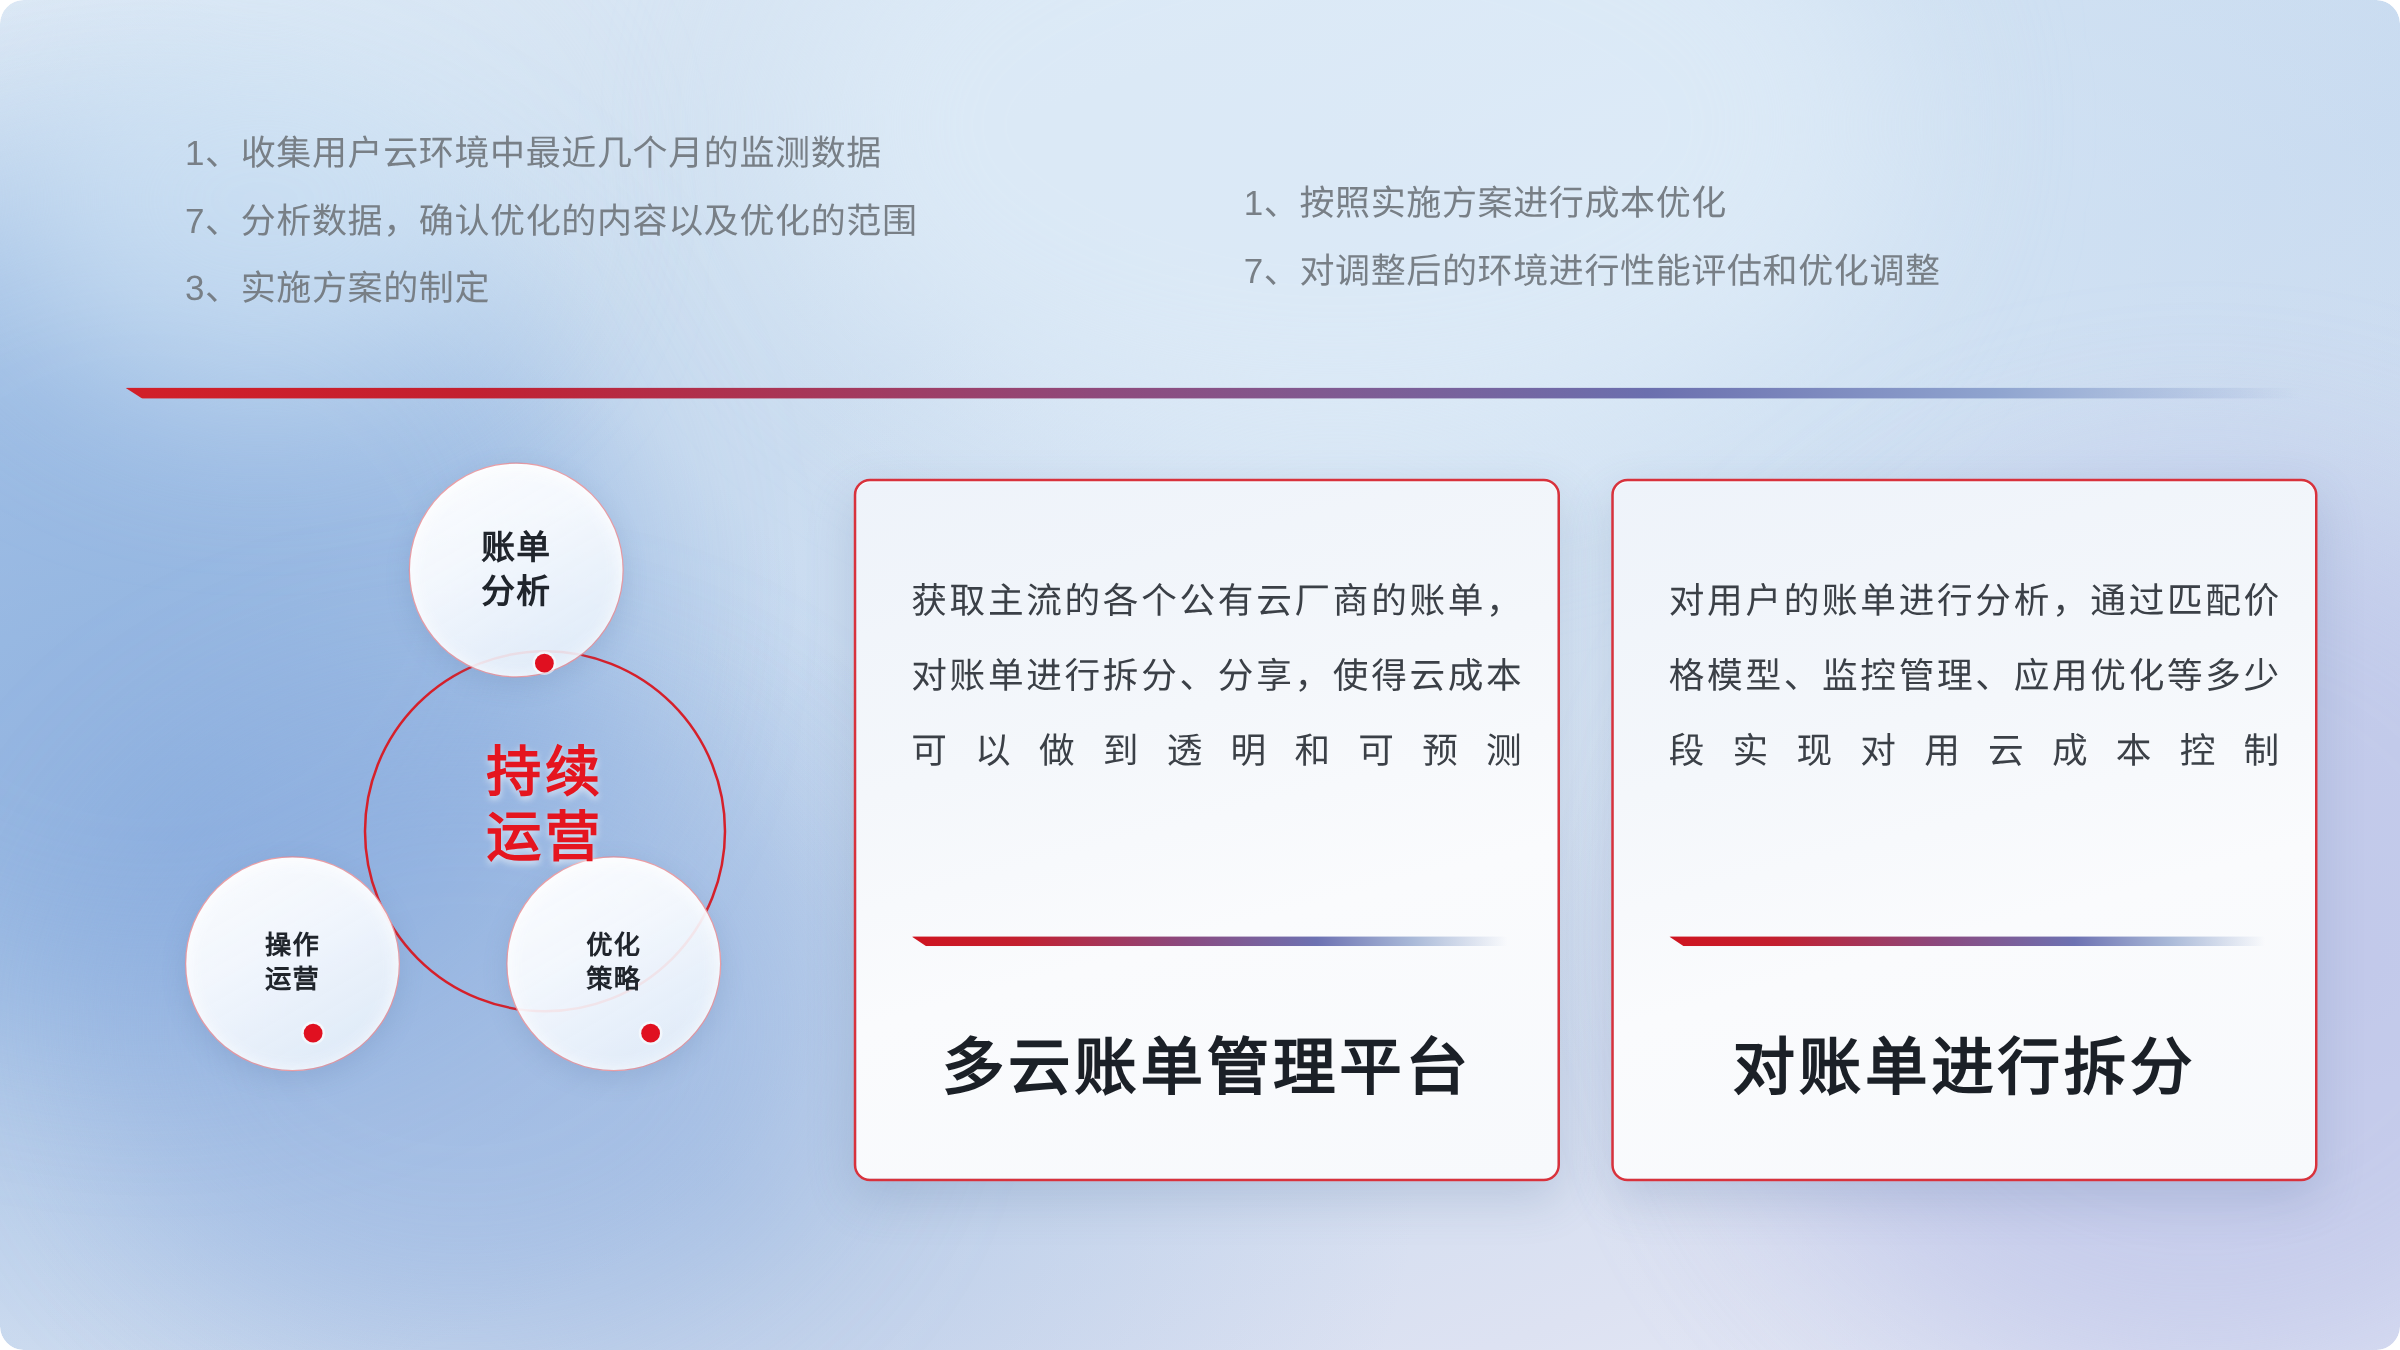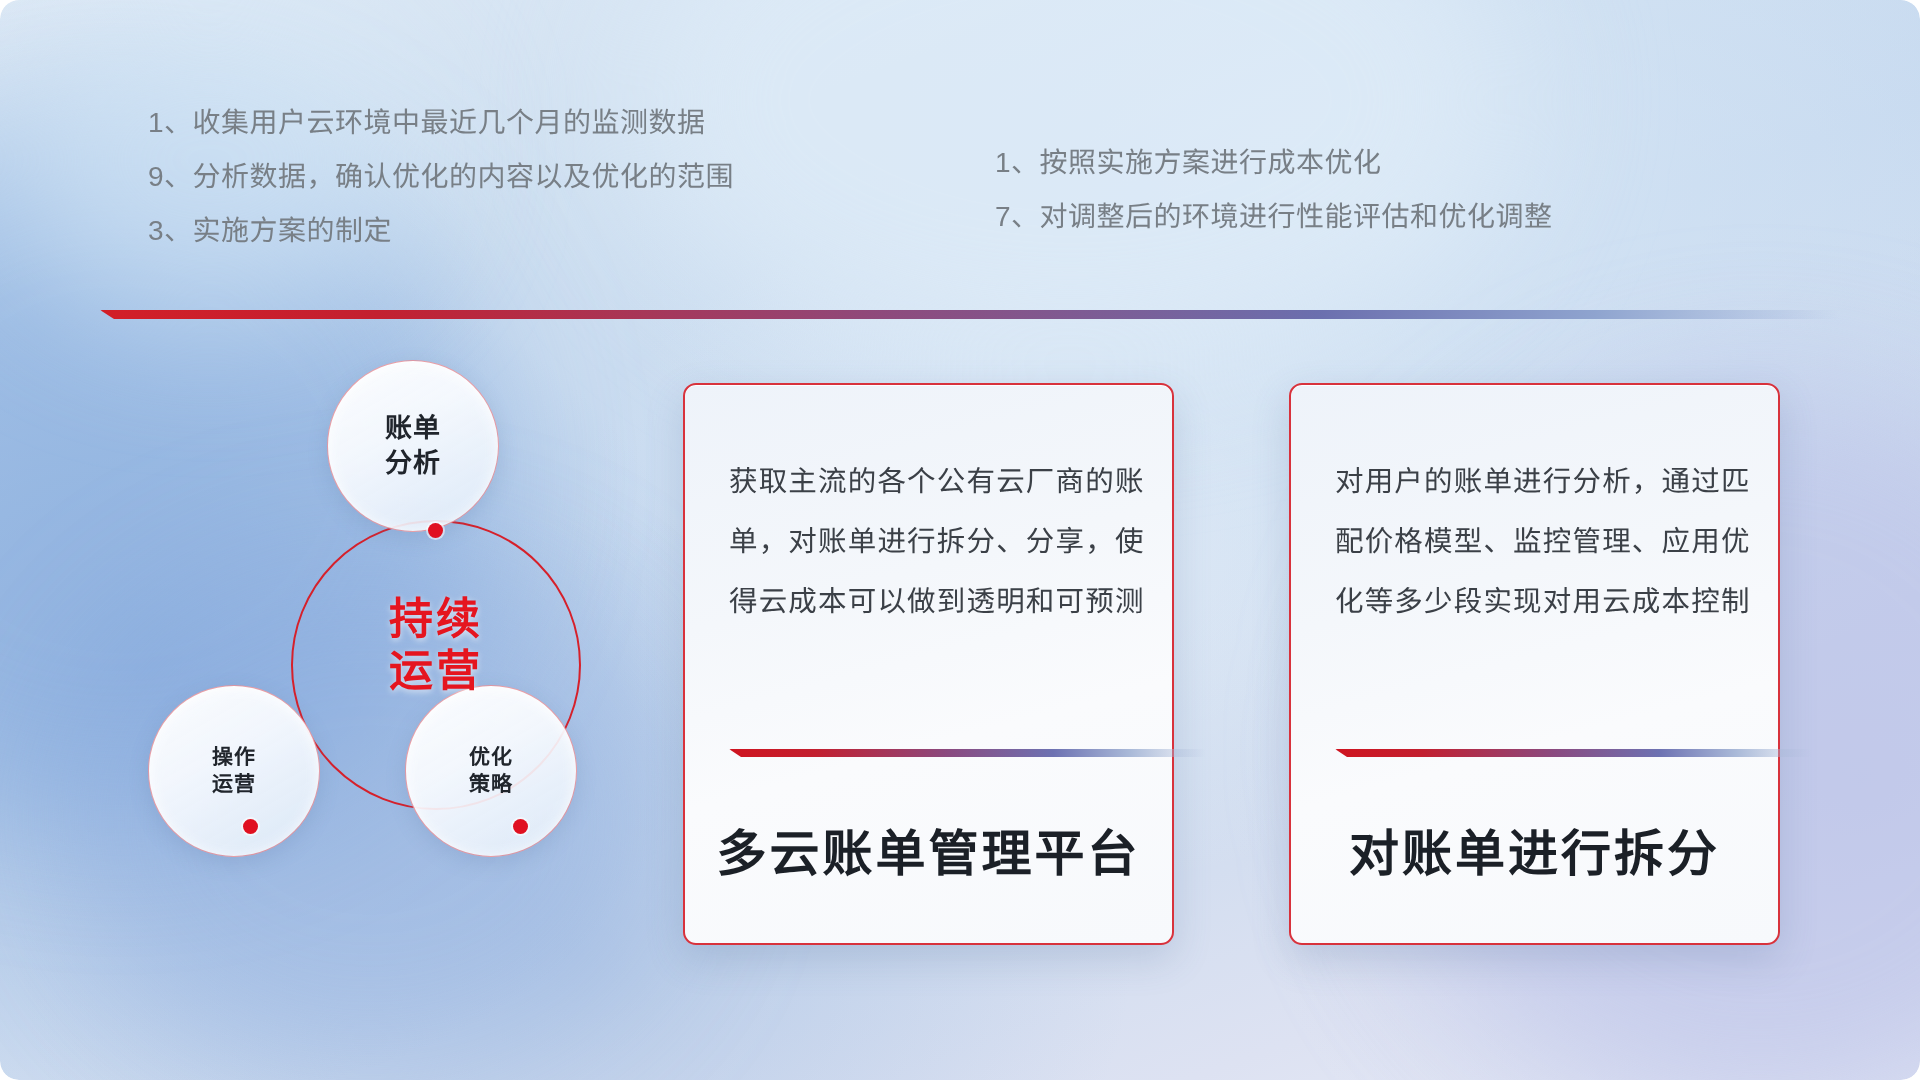--- a/index.html
+++ b/index.html
@@ -59,21 +59,21 @@
       linear-gradient(150deg, rgba(255,255,255,.96) 0%, rgba(250,252,255,.92) 40%, rgba(226,237,249,.88) 100%);
     border:1.4px solid rgba(214,32,42,.42);
     box-shadow:0 6px 20px rgba(90,120,165,.20), inset 0 2px 14px rgba(255,255,255,.9);
     display:flex; align-items:center; justify-content:center;
     text-align:center;
   }
   .nodecircle span{
     color:#20252c; font-weight:700; line-height:1.28; letter-spacing:1px; font-size:27px;
     white-space:pre-line;
   }
-  .n-top{ left:232px; top:5px; width:172px; height:172px;font-family:Liberation Serif, serif; }
+  .n-top{ left:232px; top:15px; width:172px; height:172px;font-family:Liberation Serif, serif; }
   .n-bl { left:53px;  top:330px; width:172px; height:172px; }
   .n-br { left:310px; top:330px; width:172px; height:172px;justify-content:center; }
   .n-bl span,.n-br span{ font-size:21px; }
 
   .dot{
     position:absolute; width:15px; height:15px; border-radius:50%;
     background:#e01020; box-shadow:0 0 0 2px rgba(255,255,255,.55);
   }
   .dot.d1{ left:333px; top:168px; }
   .dot.d2{ left:148px; top:464px; }
@@ -81,21 +81,21 @@
 
   .center-label{
     position:absolute; left:196px; top:238px; width:290px;
     text-align:center; color:#e5151f; font-weight:800;
     font-size:44px; line-height:1.18; letter-spacing:3px; white-space:pre-line;
     text-shadow:0 2px 6px rgba(255,255,255,.65);
   }
 
   
   .card{
-    position:absolute; top:383px; width:491px; height:562px;
+    position:absolute; top:383px; width:565px; height:562px;
     border:2.2px solid #d8323c; border-radius:13px;
     background:linear-gradient(165deg,#eef3fa 0%,#f4f7fb 36%,#fafbfd 62%,#f7f9fc 100%);
     box-shadow:0 14px 38px rgba(74,104,150,.20), inset 0 1px 0 rgba(255,255,255,.9);
     padding:66px 28px 0 44px;
   }
   .card.c1{ left:683px; }
   .card.c2{ left:1289px; }
   .card-body{
     color:#3b4047; font-size:28.5px; line-height:60px; letter-spacing:.6px;
     text-align:justify; text-align-last:justify;
@@ -119,21 +119,21 @@
 
   <div class="blob b1"></div>
   <div class="blob b2"></div>
   <div class="blob b3"></div>
   <div class="blob b4"></div>
   <div class="blob b5"></div>
 
   <div class="bullets">
     <div class="bcol left">
       <div class="bline">1、收集用户云环境中最近几个月的监测数据</div>
-      <div class="bline">9、分析数据，确认优化的内容以及优化的范围</div>
+      <div class="bline">7、分析数据，确认优化的内容以及优化的范围</div>
       <div class="bline">3、实施方案的制定</div>
     </div>
     <div class="bcol right">
       <div class="bline">1、按照实施方案进行成本优化</div>
       <div class="bline">7、对调整后的环境进行性能评估和优化调整</div>
     </div>
   </div>
 
   <div class="top-rule"></div>
 

